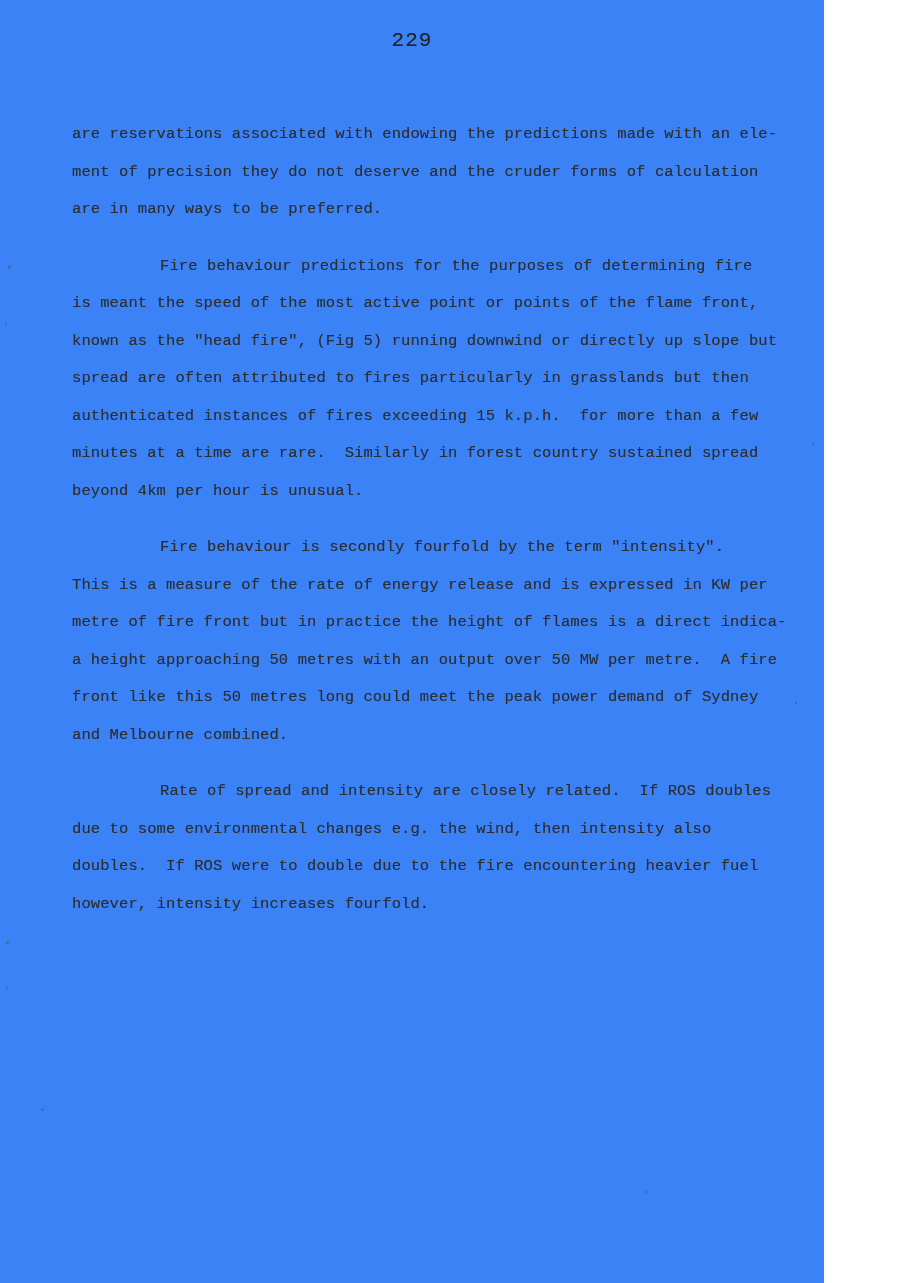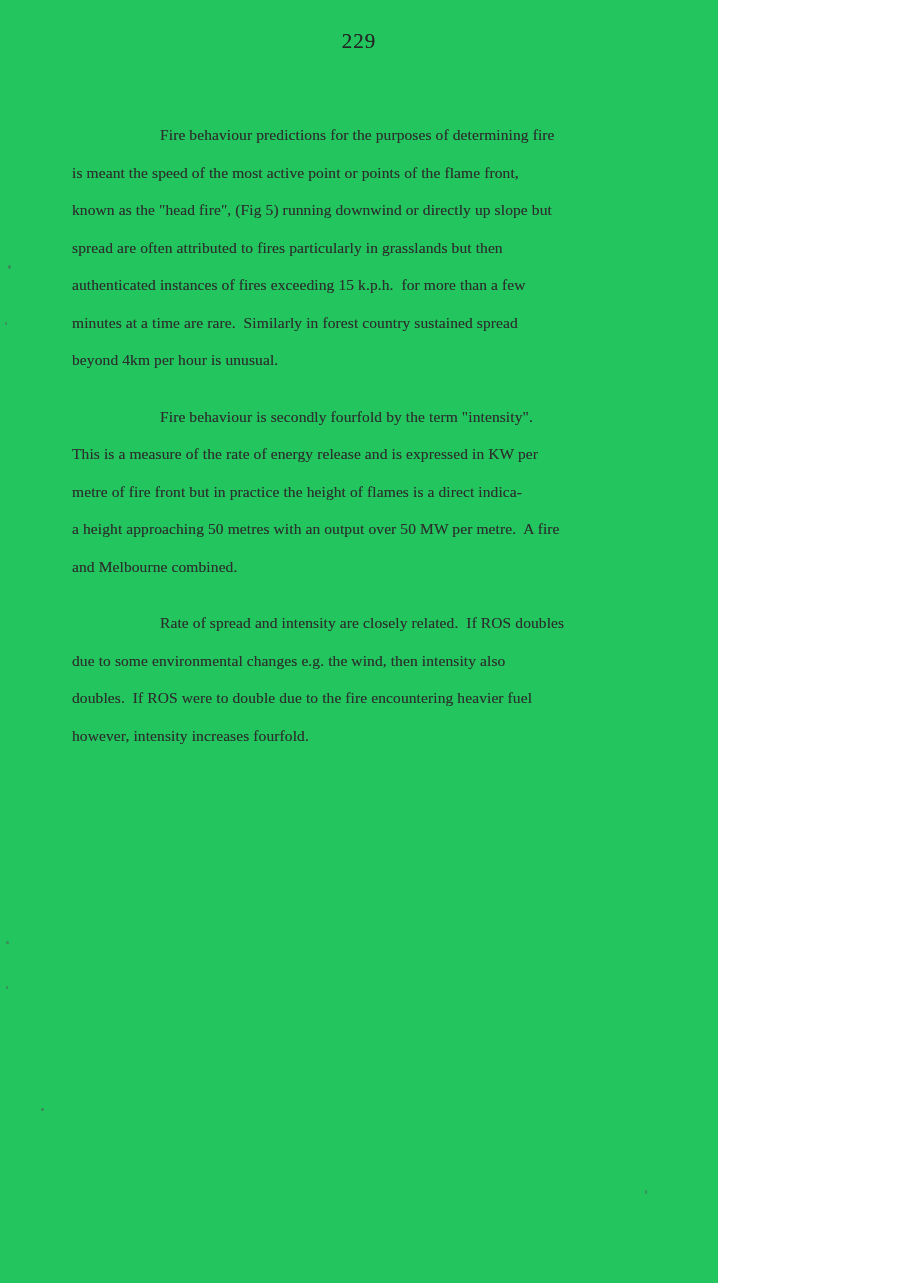--- a/index.html
+++ b/index.html
@@ -2,25 +2,25 @@
 <html><head>
 <meta charset="utf-8">
 <style>
   html, body {
     margin: 0;
     padding: 0;
     background: #ffffff;
   }
   .page {
     position: relative;
-    width: 718px;
+    width: 824px;
     height: 1283px;
-    background: #22c55e;
+    background: #3b82f6;
     overflow: hidden;
-    font-family: Liberation Serif, serif;
+    font-family: Liberation Mono, monospace;
     color: #2e2e2e;
   }
   .page-number {
     margin-top: 26px;
     height: 30px;
     line-height: 30px;
     text-align: center;
     font-size: 21px;
     letter-spacing: 1px;
     color: #262626;
@@ -53,34 +53,40 @@
     opacity: 0.55;
   }
 </style>
 </head>
 <body>
 
 <div class="page">
   <div class="page-number">229</div>
 
   <div class="body-text">
+      <p class="para">
+        <span class="line">are reservations associated with endowing the predictions made with an ele-</span>
+        <span class="line">ment of precision they do not deserve and the cruder forms of calculation</span>
+        <span class="line">are in many ways to be preferred.</span>
+      </p>
       <p class="para indent">
         <span class="line">Fire behaviour predictions for the purposes of determining fire</span>
         <span class="line">is meant the speed of the most active point or points of the flame front,</span>
         <span class="line">known as the "head fire", (Fig 5) running downwind or directly up slope but</span>
         <span class="line">spread are often attributed to fires particularly in grasslands but then</span>
         <span class="line">authenticated instances of fires exceeding 15 k.p.h.  for more than a few</span>
         <span class="line">minutes at a time are rare.  Similarly in forest country sustained spread</span>
         <span class="line">beyond 4km per hour is unusual.</span>
       </p>
       <p class="para indent">
         <span class="line">Fire behaviour is secondly fourfold by the term "intensity".</span>
         <span class="line">This is a measure of the rate of energy release and is expressed in KW per</span>
         <span class="line">metre of fire front but in practice the height of flames is a direct indica-</span>
         <span class="line">a height approaching 50 metres with an output over 50 MW per metre.  A fire</span>
+        <span class="line">front like this 50 metres long could meet the peak power demand of Sydney</span>
         <span class="line">and Melbourne combined.</span>
       </p>
       <p class="para indent">
         <span class="line">Rate of spread and intensity are closely related.  If ROS doubles</span>
         <span class="line">due to some environmental changes e.g. the wind, then intensity also</span>
         <span class="line">doubles.  If ROS were to double due to the fire encountering heavier fuel</span>
         <span class="line">however, intensity increases fourfold.</span>
       </p>
     </div>
 

